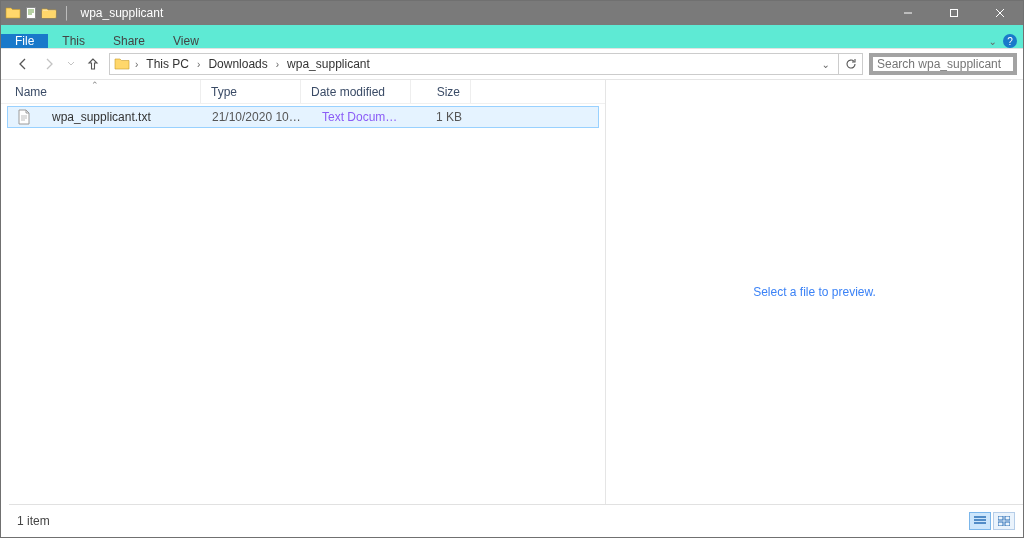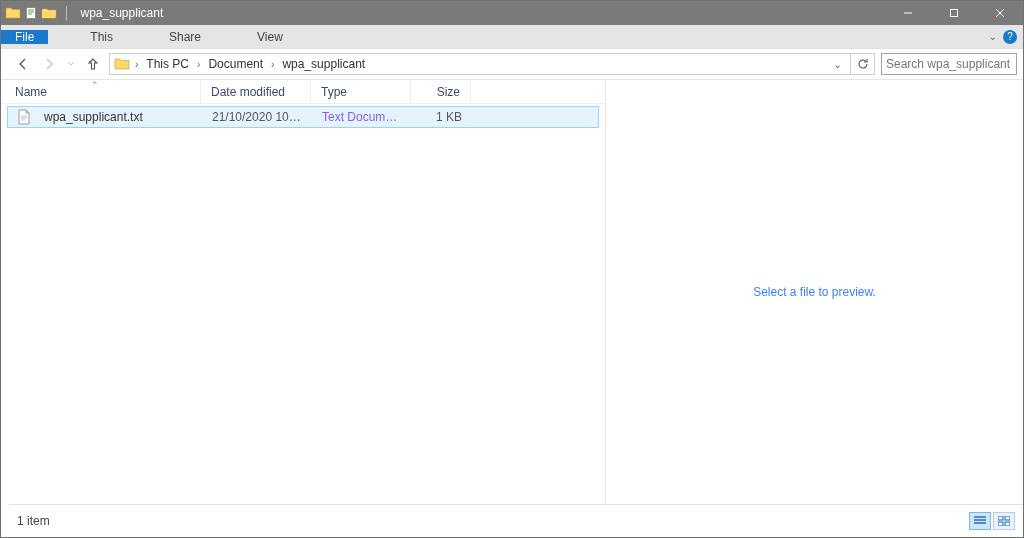--- a/index.html
+++ b/index.html
@@ -10,36 +10,36 @@
   .titlebar { height: 24px; background: #7a7a7a; color: #fff; display: flex; align-items: center; font-size: 12px; }
   .titlebar .qat { display: flex; align-items: center; padding-left: 4px; gap: 2px; }
   .titlebar .qat .folder-ico { width: 16px; height: 16px; display:inline-flex; align-items:center; justify-content:center; }
   .titlebar .sep { margin: 0 6px; color: #c8c8c8; }
   .titlebar .title { margin-left: 4px; }
   .winbtns { margin-left: auto; display: flex; }
   .winbtn { width: 46px; height: 24px; display:flex; align-items:center; justify-content:center; color:#fff; }
   .winbtn svg { stroke: #fff; }
 
   
-  .ribbon { height: 24px; background: #e5e5e5; border-bottom: 1px solid #e1e1e1; display: flex; align-items: center; font-size: 12px; gap: 28px; }
+  .ribbon { height: 24px; background: #5eead4; border-bottom: 1px solid #e1e1e1; display: flex; align-items: flex-end; font-size: 12px; }
   .ribbon .tab { padding: 0 14px; display:flex; align-items:center; color:#444; }
   .ribbon .tab.file { background: #1979ca; color:#fff; }
   .ribbon .rgt { margin-left:auto; display:flex; align-items:center; padding-right:6px; gap:6px; color:#666; }
   .help-ico { width:14px; height:14px; border-radius:50%; background:#1979ca; color:#fff; font-size:10px; display:flex; align-items:center; justify-content:center; }
 
   
   .navrow { height: 30px; background:#fff; display:flex; align-items:center; padding: 2px 6px 2px 12px; gap:6px; font-size:12px; color:#666; }
   .arrow-btn { width:20px; height:20px; display:flex; align-items:center; justify-content:center; }
   .arrow-btn.disabled { opacity:0.35; }
   .addressbar { flex:1; height:22px; border:1px solid #cccccc; display:flex; align-items:center; padding:0 4px; gap:2px; color:#333; background:#fff; }
   .addressbar .seg { padding: 0 3px; display:flex; align-items:center; }
   .addressbar .chev { color:#666; font-size:10px; padding:0 3px; }
   .addressbar .tail { margin-left:auto; color:#666; font-size:10px; padding-right:4px; }
   .refresh { width:24px; height:22px; border:1px solid #ccc; border-left:none; display:flex; align-items:center; justify-content:center; color:#555; }
-  .searchbox { width:136px; height:22px; border:1px solid #a3a3a3; display:flex; align-items:center; padding:0 4px; color:#777; }
+  .searchbox { width:148px; height:22px; border:4px solid #a3a3a3; display:flex; align-items:center; padding:0 4px; color:#777; }
   .searchbox input { border:none; outline:none; flex:1; font-size:12px; color:#333; background:transparent; }
   .searchbox .mag { width:14px; color:#555; }
 
   
   .content { flex:1; display:flex; min-height:0; border-top:1px solid #e5e5e5; }
   .list-area { width: 605px; display:flex; flex-direction:column; border-right:1px solid #e5e5e5; }
   .preview-area { flex:1; display:flex; align-items:center; justify-content:center; color:#3b82f6; font-size:12px; }
 
   
   .colheaders { height:24px; display:flex; align-items:center; font-size:12px; color:#3a4b66; border-bottom:1px solid #f0f0f0;text-align:right; }
@@ -49,21 +49,21 @@
   .col.type { width:100px; }
   .col.size { width:60px; justify-content:flex-end; }
   .sort-caret { font-size:9px; color:#888; margin:0 auto; position:absolute; left:90px; top:0; }
   .col.name { position:relative; }
 
   
   .rows { flex:1; overflow:auto; font-size:12px; color:#333; padding-top:2px; }
   .row { height:22px; display:flex; align-items:center; border:1px solid transparent; margin: 0 6px 0 6px; }
   .row.selected { background:#e5f3ff; border:1px solid #99d1ff; }
   .cell { padding:0 10px; overflow:hidden; white-space:nowrap; text-overflow:ellipsis; }
-  .cell.name { width:194px; display:flex; align-items:center; gap:12px; padding-left:8px;text-align:right; }
+  .cell.name { width:194px; display:flex; align-items:center; gap:20px; padding-left:8px;text-align:right; }
   .cell.modified { width:110px; color:#555; }
   .cell.type { width:100px; color:#8b5cf6; }
   .cell.size { width:60px; text-align:right; color:#555; }
   .file-ico { width:16px; height:16px; }
 
   
   .statusbar { height:22px; border-top:1px solid #e1e1e1; display:flex; align-items:center; font-size:12px; color:#444; padding:16px 8px;margin-left:8px; }
   .view-toggles { margin-left:auto; display:flex; gap:2px; }
   .vtog { width:22px; height:18px; border:1px solid #b5cde8; display:flex; align-items:center; justify-content:center; background:#eaf3fc; }
   .vtog.active { background:#cde6fb; border-color:#7bb6ea; }
@@ -152,21 +152,21 @@
     <div style="display:flex; flex:1;">
       <div class="addressbar">
         <span>
           <svg width="16" height="16" viewBox="0 0 16 16">
               <path fill="#ffd76b" stroke="#c79b2a" stroke-width="0.6" d="M1 3h5l1.5 1.5H15V13H1z"></path>
             </svg>
         </span>
         <span class="chev">›</span>
         <span class="seg">This PC</span>
         <span class="chev">›</span>
-        <span class="seg">Document</span>
+        <span class="seg">Downloads</span>
         <span class="chev">›</span>
         <span class="seg">wpa_supplicant</span>
         <span class="tail">⌄</span>
       </div>
       <div class="refresh">
         <svg width="12" height="12" viewBox="0 0 12 12">
             <path d="M10 6a4 4 0 1 1-1.2-2.8M10 1v3H7" fill="none" stroke="#555" stroke-width="1.1"></path>
           </svg>
       </div>
     </div>
@@ -182,22 +182,22 @@
     </div>
   </div>
 
   <div class="content">
     <div class="list-area">
       <div class="colheaders">
         <div class="col name">
           <span>Name</span>
           <span class="sort-caret">⌃</span>
         </div>
+        <div class="col type">Type</div>
         <div class="col modified">Date modified</div>
-        <div class="col type">Type</div>
         <div class="col size">Size</div>
       </div>
       <div class="rows">
         <div class="row selected">
           <div class="cell name">
             <span class="file-ico">
               <svg width="16" height="16" viewBox="0 0 16 16">
                   <path fill="#fff" stroke="#9a9a9a" d="M3 1h7l3 3v11H3z"></path>
                   <path d="M10 1v3h3" fill="none" stroke="#9a9a9a"></path>
                   <path d="M5 7h6M5 9h6M5 11h4" stroke="#bdbdbd" stroke-width="1"></path>

